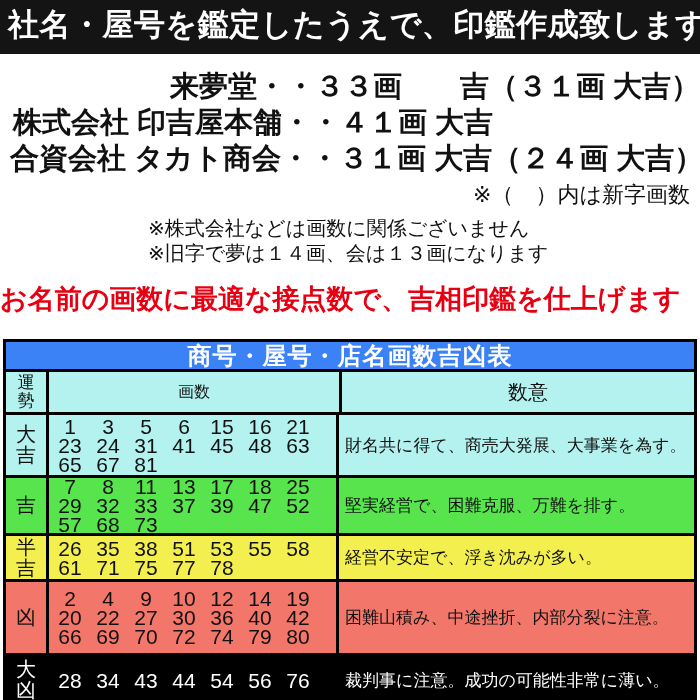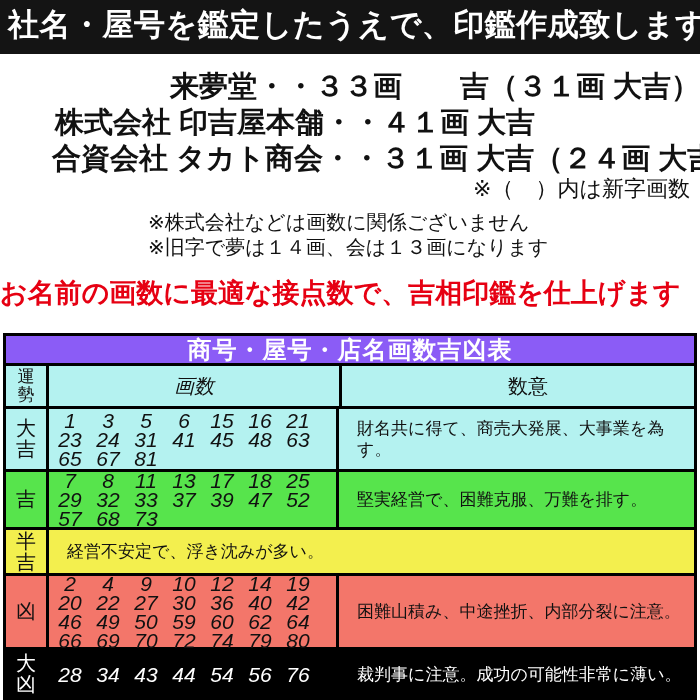--- a/index.html
+++ b/index.html
@@ -5,41 +5,41 @@
   html,body{margin:0;padding:0;}
   body{
     width:700px;height:700px;overflow:hidden;background:#ffffff;
     font-family:"Liberation Sans","DejaVu Sans",sans-serif;color:#111;
   }
   .banner{
     height:54px;background:#141414;color:#fff;font-weight:bold;
     font-size:31px;line-height:50px;padding-left:8px;letter-spacing:.5px;white-space:nowrap;text-align:center;
   }
   .appraisals{margin-top:14px;font-weight:bold;font-size:29px;}
-  .appr-line{display:flex;line-height:36px;white-space:pre;padding-left:42px;}
+  .appr-line{display:flex;line-height:36px;white-space:pre;}
   .appr-left{width:282px;text-align:right;padding-left:10px;box-sizing:border-box;}
   .appr-right{flex:1;}
-  .note-right{font-size:22px;line-height:26px;text-align:right;padding-right:10px;white-space:pre;}
+  .note-right{margin-top:6px;font-size:22px;line-height:26px;text-align:right;padding-right:10px;white-space:pre;}
   .notes{margin-top:8px;margin-left:148px;font-size:20px;line-height:25px;}
   .red-line{margin-top:16px;padding-left:0;font-size:27px;line-height:34px;font-weight:bold;white-space:nowrap;}
   
   .gtable{margin:23px 3px 0 3px;border:3px solid #000;}
   .gt-title{height:27px;line-height:27px;text-align:center;color:#fff;font-weight:bold;font-size:24px;border-bottom:3px solid #000;letter-spacing:1px;}
   .gt-head{display:flex;height:40px;border-bottom:3px solid #000;}
   .label-cell{width:40px;border-right:3px solid #000;display:flex;flex-direction:column;align-items:center;justify-content:center;}
   .gt-head .label-cell{font-size:17px;line-height:18px;}
-  .head-nums{width:290px;border-right:3px solid #000;display:flex;align-items:center;justify-content:center;font-size:20px;font-style:italic;}
+  .head-nums{width:290px;border-right:3px solid #000;display:flex;align-items:center;justify-content:center;font-size:16px;}
   .head-mean{flex:1;display:flex;align-items:center;justify-content:center;font-size:20px;margin-left:20px;}
   .gt-row{display:flex;border-bottom:3px solid #000;}
   .gt-row:last-child{border-bottom:none;}
   .gt-row .label-cell{font-size:20px;line-height:21px;}
-  .nums-cell{width:290px;border-right:3px solid #000;display:flex;flex-direction:column;justify-content:center;padding-left:2px;box-sizing:border-box;font-size:21px;font-style:italic;}
+  .nums-cell{width:290px;border-right:3px solid #000;display:flex;flex-direction:column;justify-content:center;padding-left:2px;box-sizing:border-box;font-size:21px;}
   .num-line{height:19px;line-height:19px;white-space:nowrap;}
   .num-line span{display:inline-block;width:38px;text-align:center;}
-  .mean-cell{flex:1;display:flex;flex-direction:column;justify-content:center;padding-left:18px;font-size:17px;line-height:21px;}
+  .mean-cell{flex:1;display:flex;flex-direction:column;justify-content:center;padding-left:6px;font-size:17px;line-height:21px;}
   .row-daikichi{height:60px}
   .row-kichi{height:55px}
   .row-hankichi{height:43px}
   .row-kyo{height:71px}
   .row-daikyo{height:48px}
 </style>
 </head>
 <body>
 
 <div class="banner" style="background: rgb(20, 20, 20);">
@@ -61,21 +61,21 @@
 <div class="note-right">※（　）内は新字画数</div>
 
 <div class="notes">
   <div>※株式会社などは画数に関係ございません</div>
   <div>※旧字で夢は１４画、会は１３画になります</div>
 </div>
 
 <div class="red-line" style="color: rgb(230, 0, 18);">お名前の画数に最適な接点数で、吉相印鑑を仕上げます</div>
 
 <div class="gtable">
-  <div class="gt-title" style="background: #8b5cf6;">商号・屋号・店名画数吉凶表</div>
+  <div class="gt-title" style="background: #3b82f6;">商号・屋号・店名画数吉凶表</div>
   <div class="gt-head" style="background: rgb(180, 242, 240);">
     <div class="label-cell">
         <div>運</div>
         <div>勢</div>
       </div>
     <div class="head-nums">画数</div>
     <div class="head-mean">数意</div>
   </div>
   <div id="rows">
       <div class="gt-row row-daikichi" style="background: rgb(180, 242, 240); color: rgb(17, 17, 17);">
@@ -103,32 +103,35 @@
         </div>
         <div class="mean-cell">
           <div>堅実経営で、困難克服、万難を排す。</div>
         </div>
       </div>
       <div class="gt-row row-hankichi" style="background: rgb(243, 239, 78); color: rgb(17, 17, 17);">
         <div class="label-cell">
           <div>半</div>
           <div>吉</div>
         </div>
+        <div class="nums-cell">
+          <div class="num-line"><span>26</span><span>35</span><span>38</span><span>51</span><span>53</span><span>55</span><span>58</span></div>
+          <div class="num-line"><span>61</span><span>71</span><span>75</span><span>77</span><span>78</span></div>
+        </div>
         <div class="mean-cell">
           <div>経営不安定で、浮き沈みが多い。</div>
         </div>
       </div>
       <div class="gt-row row-kyo" style="background: rgb(243, 118, 106); color: rgb(17, 17, 17);">
         <div class="label-cell">
           <div>凶</div>
         </div>
         <div class="nums-cell">
           <div class="num-line"><span>2</span><span>4</span><span>9</span><span>10</span><span>12</span><span>14</span><span>19</span></div>
           <div class="num-line"><span>20</span><span>22</span><span>27</span><span>30</span><span>36</span><span>40</span><span>42</span></div>
-          <div class="num-line"><span>46</span><span>49</span><span>50</span><span>59</span><span>60</span><span>62</span><span>64</span></div>
           <div class="num-line"><span>66</span><span>69</span><span>70</span><span>72</span><span>74</span><span>79</span><span>80</span></div>
         </div>
         <div class="mean-cell">
           <div>困難山積み、中途挫折、内部分裂に注意。</div>
         </div>
       </div>
       <div class="gt-row row-daikyo" style="background: rgb(0, 0, 0); color: rgb(255, 255, 255);">
         <div class="label-cell">
           <div>大</div>
           <div>凶</div>

